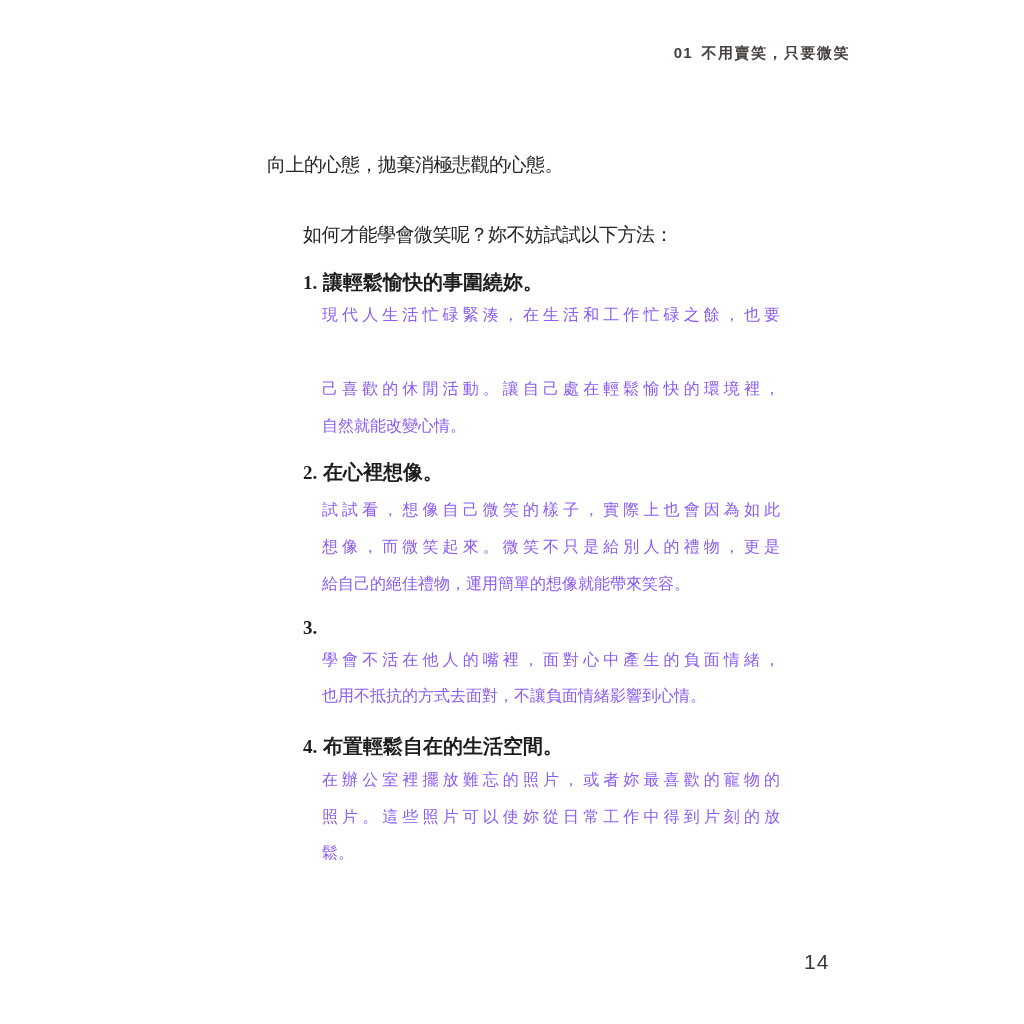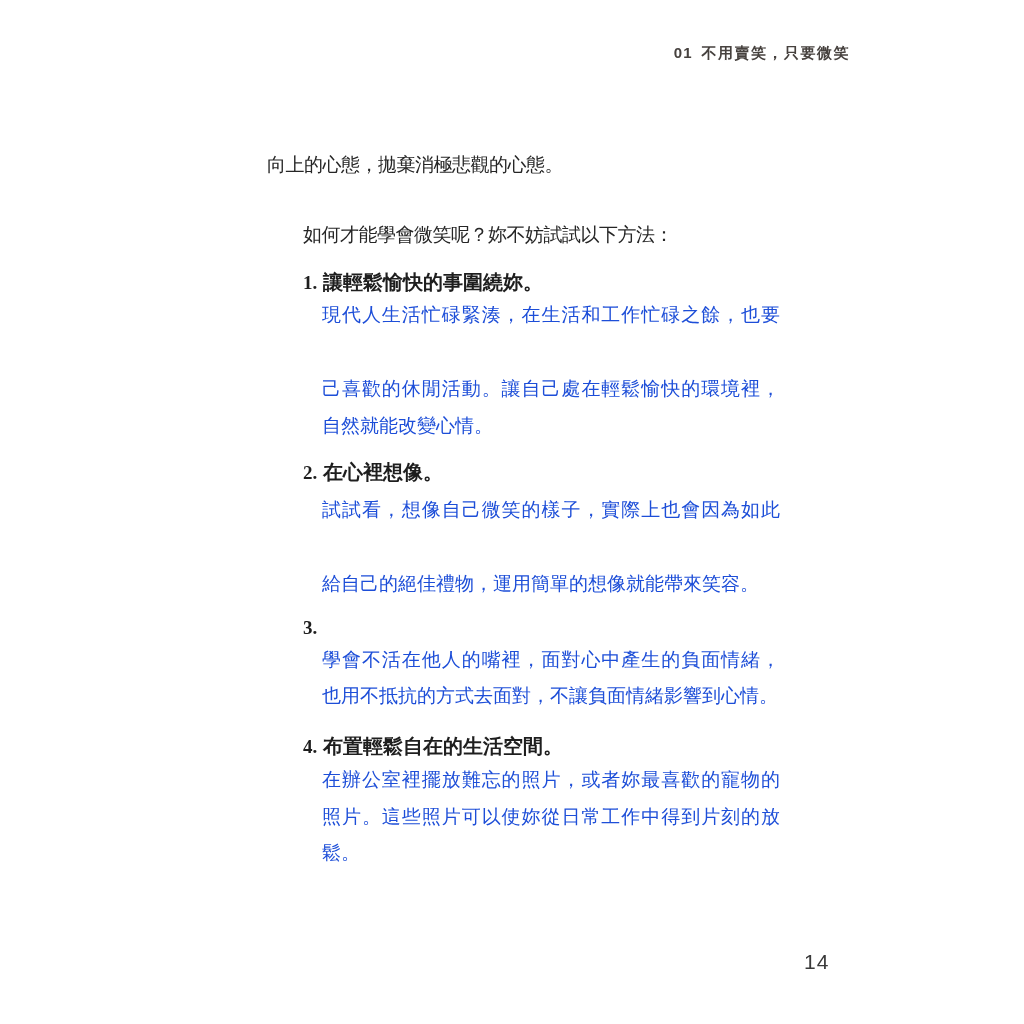--- a/index.html
+++ b/index.html
@@ -57,22 +57,22 @@
     font-weight: bold;
     line-height: 24px;
     white-space: nowrap;
   }
 
   
   .bline {
     position: absolute;
     left: 322px;
     width: 458px;
-    color: #1d4ed8;
-    font-size: 19px;
+    color: #8b5cf6;
+    font-size: 16px;
     line-height: 24px;
   }
   .bline.j { text-align: justify; text-align-last: justify; }
 
   .pageno {
     position: absolute;
     left: 804px;
     top: 950px;
     font-family: "Liberation Sans", sans-serif;
     font-size: 21px;
@@ -96,20 +96,21 @@
 
   <div class="num" style="top:271px">1.</div>
   <div class="heading" style="top:270px">讓輕鬆愉快的事圍繞妳。</div>
   <div class="bline j" style="top:303px">現代人生活忙碌緊湊，在生活和工作忙碌之餘，也要</div>
   <div class="bline j" style="top:377px">己喜歡的休閒活動。讓自己處在輕鬆愉快的環境裡，</div>
   <div class="bline" style="top:414px">自然就能改變心情。</div>
 
   <div class="num" style="top:461px">2.</div>
   <div class="heading" style="top:460px">在心裡想像。</div>
   <div class="bline j" style="top:498px">試試看，想像自己微笑的樣子，實際上也會因為如此</div>
+  <div class="bline j" style="top:535px">想像，而微笑起來。微笑不只是給別人的禮物，更是</div>
   <div class="bline" style="top:572px">給自己的絕佳禮物，運用簡單的想像就能帶來笑容。</div>
 
   <div class="num" style="top:616px">3.</div>
   <div class="bline j" style="top:648px">學會不活在他人的嘴裡，面對心中產生的負面情緒，</div>
   <div class="bline" style="top:684px">也用不抵抗的方式去面對，不讓負面情緒影響到心情。</div>
 
   <div class="num" style="top:735px">4.</div>
   <div class="heading" style="top:734px">布置輕鬆自在的生活空間。</div>
   <div class="bline j" style="top:768px">在辦公室裡擺放難忘的照片，或者妳最喜歡的寵物的</div>
   <div class="bline j" style="top:805px">照片。這些照片可以使妳從日常工作中得到片刻的放</div>

